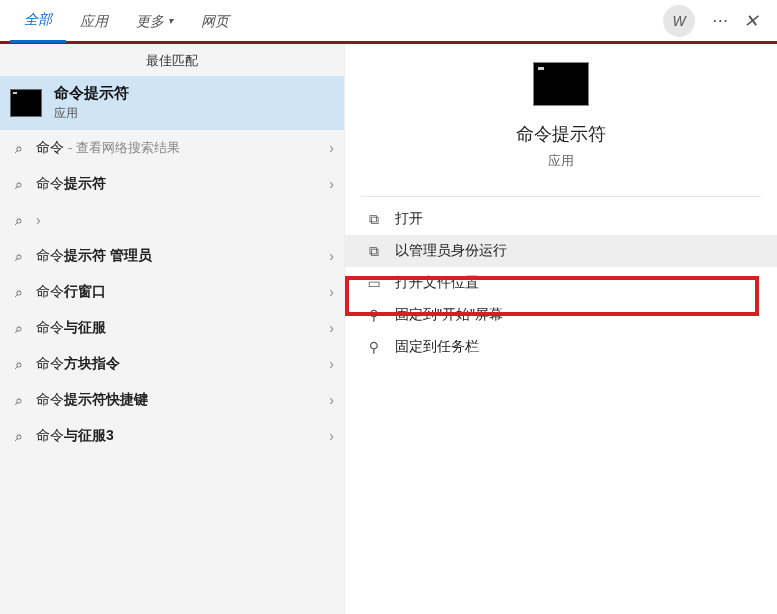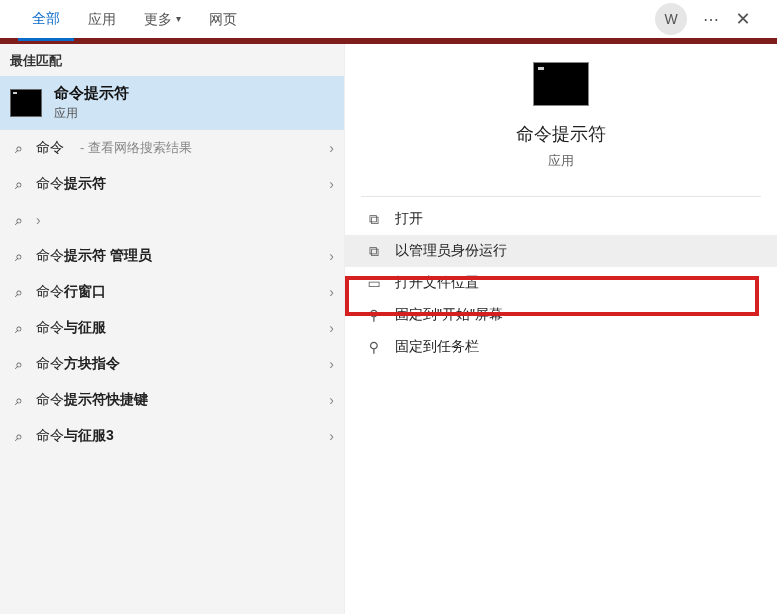--- a/index.html
+++ b/index.html
@@ -1,37 +1,37 @@
 <!DOCTYPE html>
 <html><head>
 <meta charset="utf-8">
 <style>
   * { box-sizing: border-box; margin: 0; padding: 0; }
   body { font-family: "Microsoft YaHei", "Segoe UI", sans-serif; background: #fff; width: 777px; height: 614px; overflow: hidden; font-size: 14px; color: #222; }
-  .top-tabs { display: flex; align-items: center; height: 44px; border-bottom: 6px solid #7f1d1d; padding: 0 18px; }
+  .top-tabs { display: flex; align-items: center; height: 44px; border-bottom: 3px solid #7f1d1d; padding: 0 10px; font-style: italic; }
   .tab { padding: 0 14px; height: 44px; line-height: 44px; color: #555; cursor: pointer; display: flex; align-items: center; gap: 4px; }
   .tab.active { color: #0b6bcb; border-bottom: 3px solid #0b6bcb; font-weight: 500; }
   .spacer { flex: 1; }
   .avatar { width: 32px; height: 32px; border-radius: 50%; background: #e6e6e6; display: flex; align-items: center; justify-content: center; font-size: 14px; color: #555; margin-right: 8px; }
   .dots { width: 32px; text-align: center; color: #555; font-size: 16px; cursor: pointer; }
   .close { width: 32px; text-align: center; color: #555; font-size: 18px; cursor: pointer; }
   .main { display: flex; height: 570px; }
   .left { width: 344px; background: #f4f4f4; display: flex; flex-direction: column; }
-  .section-title { padding: 8px 10px 6px; font-size: 13px; color: #333; font-weight: 700; }
+  .section-title { padding: 8px 10px 6px; font-size: 13px; color: #333; font-weight: 400; text-align: center; }
   .best-match { background: #cfe4f5; display: flex; align-items: center; padding: 8px 10px; gap: 12px; }
   .bm-icon { width: 32px; height: 28px; background: #000; border: 1px solid #666; position: relative; }
   .bm-icon::after { content: ""; position: absolute; top: 2px; left: 2px; width: 4px; height: 2px; background: #ccc; }
   .bm-text1 { font-size: 15px; font-weight: 700; color: #111; }
   .bm-text2 { font-size: 12px; color: #555; margin-top: 2px; }
   .list { display: flex; flex-direction: column; }
   .row { display: flex; align-items: center; padding: 0 10px; height: 36px; cursor: pointer; }
   .row .sicon { width: 18px; text-align: center; color: #555; font-size: 14px; margin-right: 8px; }
   .row .txt { flex: 1; font-size: 14px; color: #222; white-space: nowrap; overflow: hidden; }
   .row .txt .bold { font-weight: 700; }
-  .row .hint { color: #888; font-size: 13px; margin-left: 16px; }
+  .row .hint { color: #888; font-size: 13px; margin-left: 4px; }
   .row .chev { color: #888; font-size: 14px; }
   .right { flex: 1; background: #fff; border-left: 1px solid #eee; padding-top: 18px; display: flex; flex-direction: column; position: relative; }
   .app-icon { width: 56px; height: 44px; background: #000; border: 1px solid #888; margin: 0 auto 16px; position: relative; }
   .app-icon::after { content: ""; position: absolute; top: 4px; left: 4px; width: 6px; height: 3px; background: #ccc; }
   .app-title { text-align: center; font-size: 18px; font-weight: 400; margin-bottom: 6px; }
   .app-sub { text-align: center; font-size: 13px; color: #666; margin-bottom: 26px; }
   .divider { border-top: 1px solid #e5e5e5; margin: 0 16px; }
   .actions { padding: 6px 0; }
   .action { display: flex; align-items: center; height: 32px; padding: 0 20px; font-size: 14px; color: #222; cursor: pointer; gap: 12px; }
   .action.highlight { background: #eee; }

